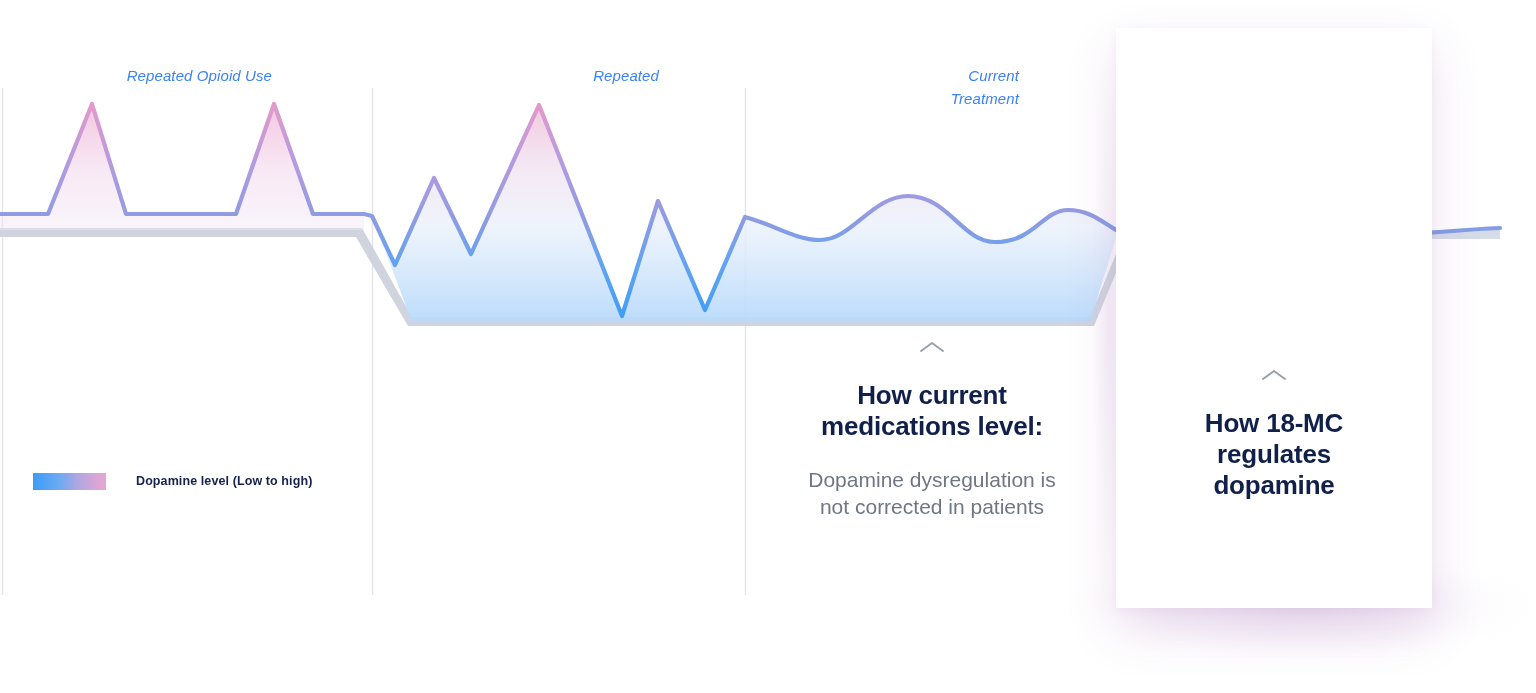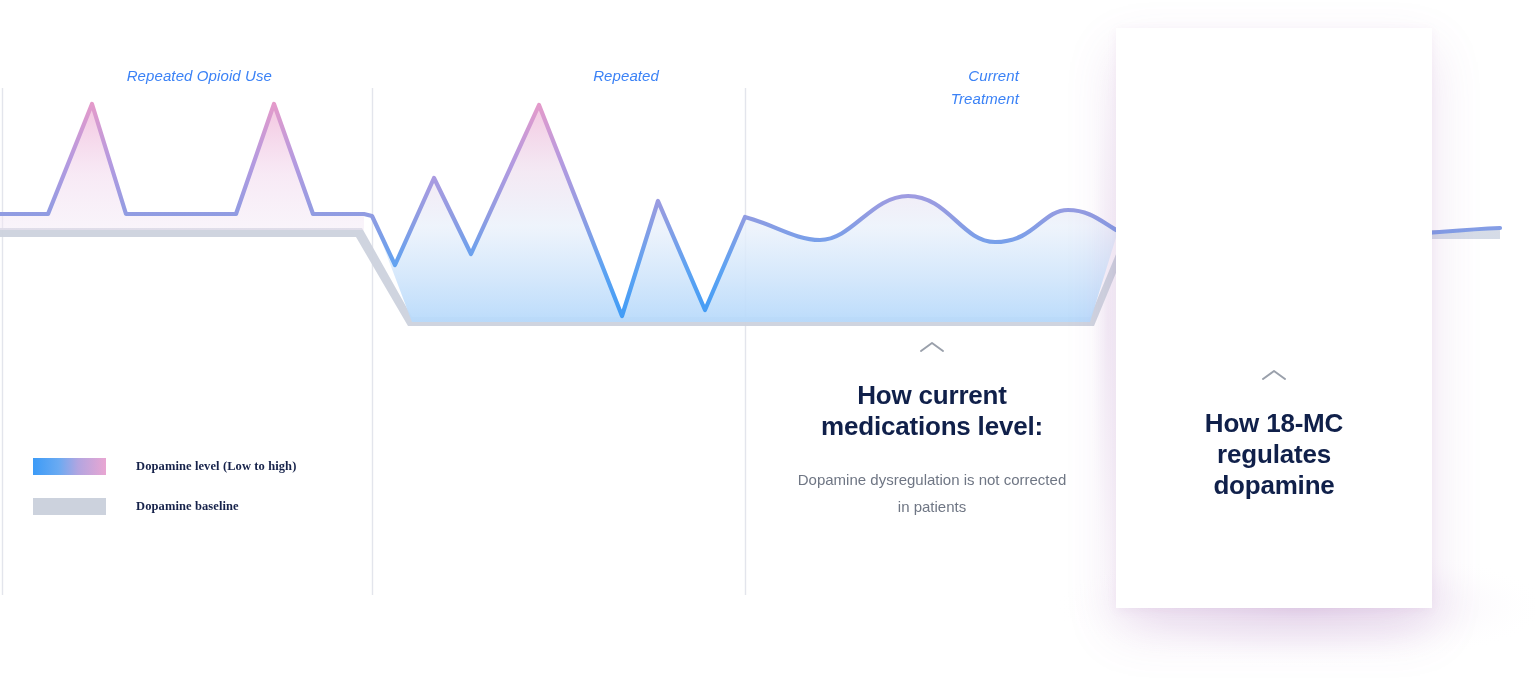--- a/index.html
+++ b/index.html
@@ -45,23 +45,22 @@
   }
   #label-opioid  { left: 72px;   top: 64px;  width: 200px; }
   #label-addiction { left: 459px; top: 64px;  width: 200px; }
   #label-current { left: 819px;  top: 64px;  width: 200px; }
   #label-18mc    { left: 1202px; top: 64px;  width: 200px; }
 
   
   #legend {
     position: absolute;
     left: 33px;
-    top: 455px;
+    top: 470px;
     width: 320px;
-    font-family: Liberation Serif, serif;
   }
   .legend-row {
     display: flex;
     align-items: center;
     height: 22px;
     margin-bottom: 18px;
   }
   .legend-swatch {
     width: 73px;
     height: 17px;
@@ -124,21 +123,21 @@
     color: #10204a;
     letter-spacing: -0.2px;
     margin: 0 auto;
     max-width: 300px;
   }
   #card-current .card-title { max-width: 280px; }
   #card-18mc .card-title    { max-width: 200px; }
 
   .card-sub {
     margin: 24px auto 0 auto;
-    font-size: 15px;
+    font-size: 21px;
     line-height: 27px;
     color: #6f7684;
     max-width: 280px;
   }
 </style>
 </head>
 <body>
 
 <div id="stage">
 
@@ -259,24 +258,20 @@
   <div class="section-label" id="label-addiction">Repeated</div>
   <div class="section-label" id="label-current">Current
 Treatment</div>
   <div class="section-label" id="label-18mc">18 MC</div>
 
   <div id="legend">
     <div class="legend-row">
       <span class="legend-swatch gradient"></span>
       <span class="legend-text">Dopamine level (Low to high)</span>
     </div>
-    <div class="legend-row">
-      <span class="legend-swatch baseline"></span>
-      <span class="legend-text">Dopamine baseline</span>
-    </div>
   </div>
 
   <div class="card" id="card-current">
     <div class="card-body">
       <svg class="chevron" viewBox="0 0 26 14">
         <path d="M2,11 L13,3 L24,11" fill="none" stroke="#9aa0ab" stroke-width="2" stroke-linecap="round" stroke-linejoin="round"></path>
       </svg>
       <div class="card-title">How current medications level:</div>
       <div class="card-sub">Dopamine dysregulation is not corrected in patients</div>
     </div>

